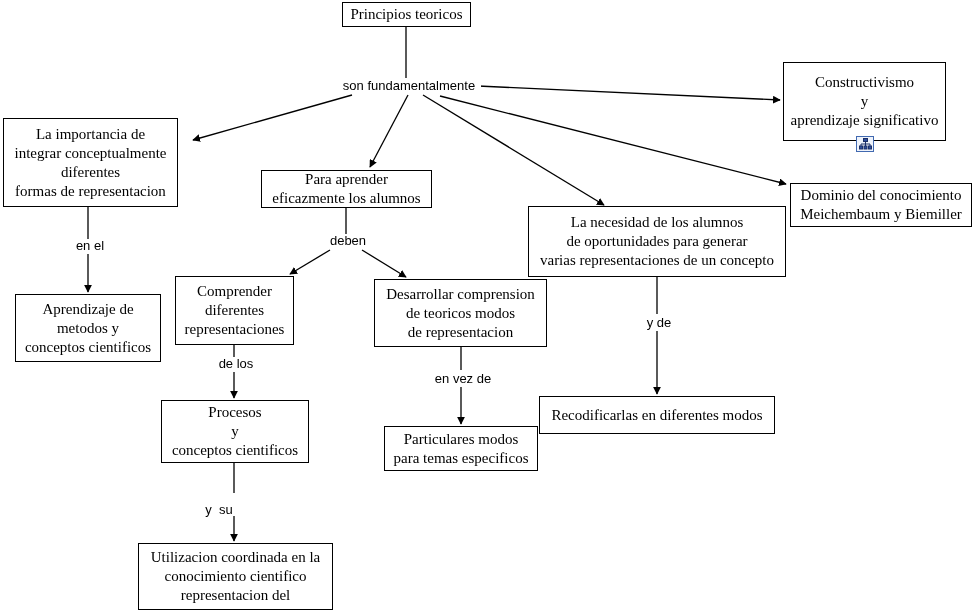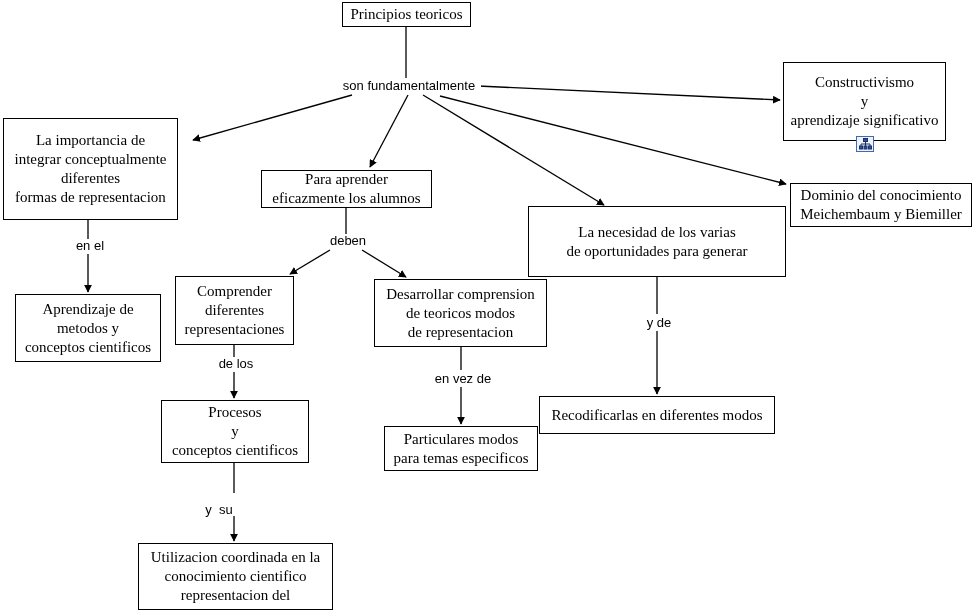--- a/index.html
+++ b/index.html
@@ -138,35 +138,36 @@
       <rect x="5" y="8" width="3" height="3" fill="#2f4f9e" stroke="#1b2f66"></rect>
       <rect x="9.5" y="8" width="3" height="3" fill="#2f4f9e" stroke="#1b2f66"></rect>
     </svg>
   </div>
 
   <div class="node" style="left:790px; top:183px; width:182px; height:44px;">
     <span class="ln">Dominio del conocimiento</span>
     <span class="ln">Meichembaum y Biemiller</span>
   </div>
 
-  <div class="node" style="left:3px; top:118px; width:175px; height:102px;">
+  <div class="node" style="left:3px; top:118px; width:175px; height:89px;">
     <span class="ln">La importancia de</span>
     <span class="ln">integrar conceptualmente</span>
     <span class="ln">diferentes</span>
     <span class="ln">formas de representacion</span>
   </div>
 
   <div class="node" style="left:261px; top:170px; width:171px; height:38px;">
     <span class="ln">Para aprender</span>
     <span class="ln">eficazmente los alumnos</span>
   </div>
 
   <div class="node" style="left:528px; top:206px; width:258px; height:71px;">
-    <span class="ln">La necesidad de los varias</span>
+    <span class="ln">La necesidad de los alumnos</span>
     <span class="ln">de oportunidades para generar</span>
+    <span class="ln">varias representaciones de un concepto</span>
   </div>
 
   <div class="node" style="left:15px; top:294px; width:146px; height:68px;">
     <span class="ln">Aprendizaje de</span>
     <span class="ln">metodos y</span>
     <span class="ln">conceptos cientificos</span>
   </div>
 
   <div class="node" style="left:175px; top:276px; width:119px; height:69px;">
     <span class="ln">Comprender</span>

